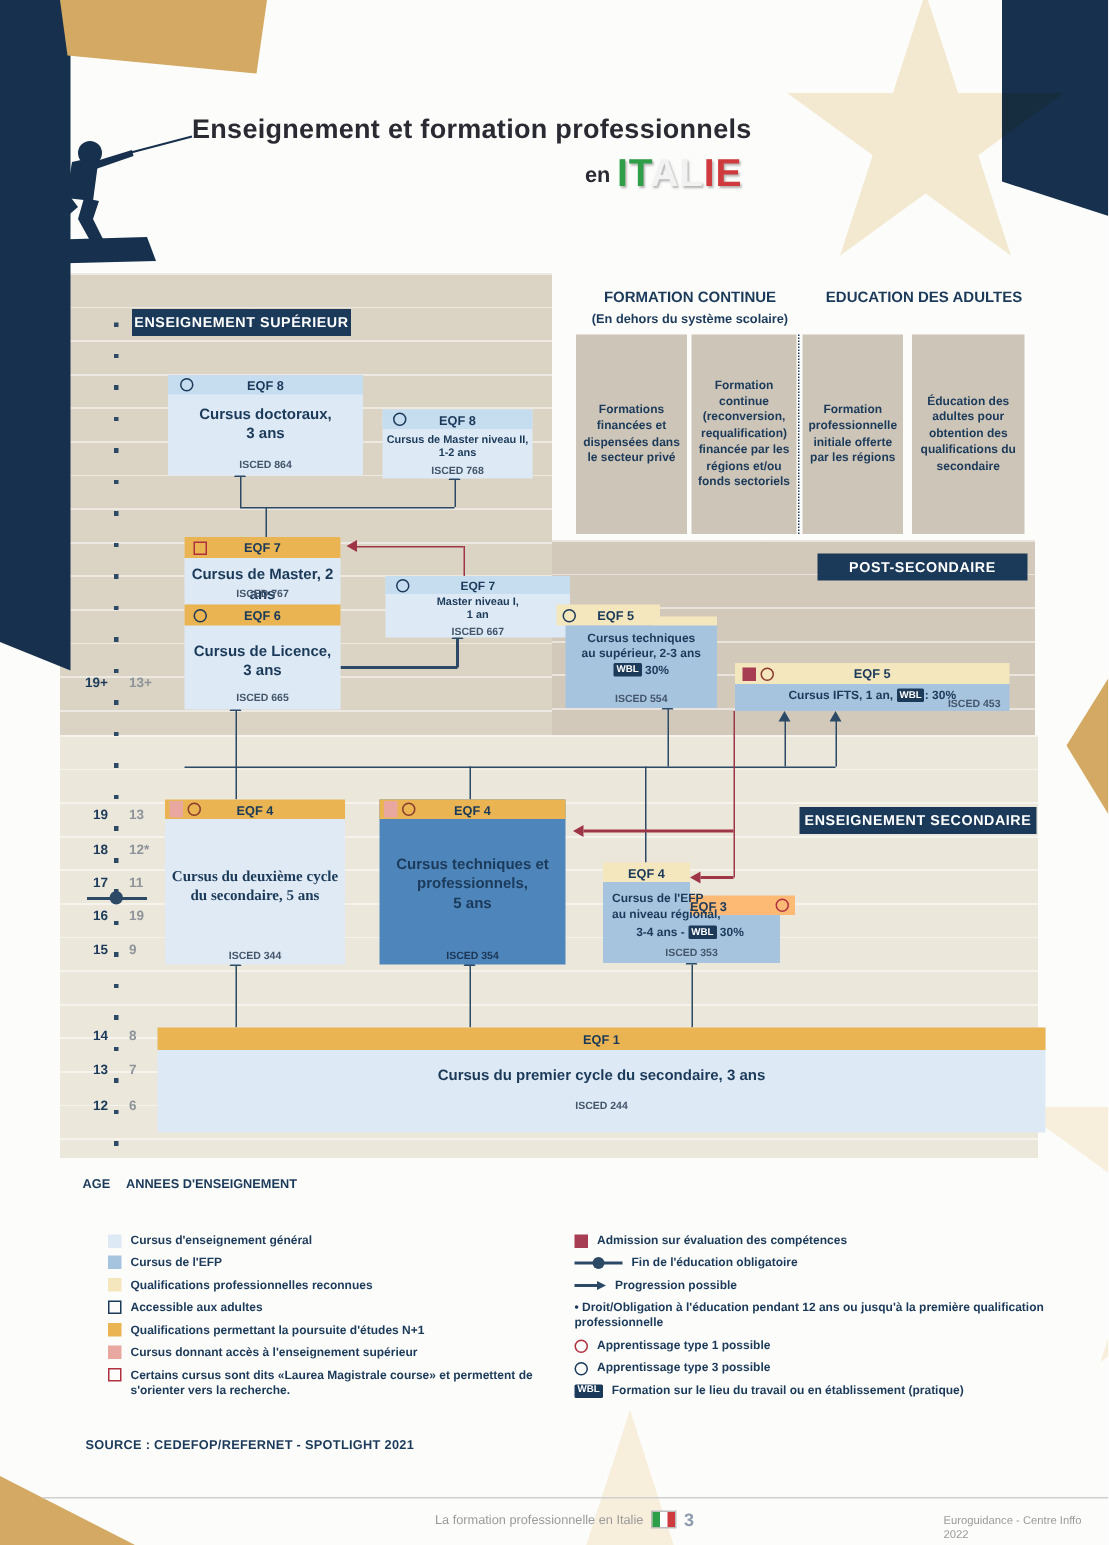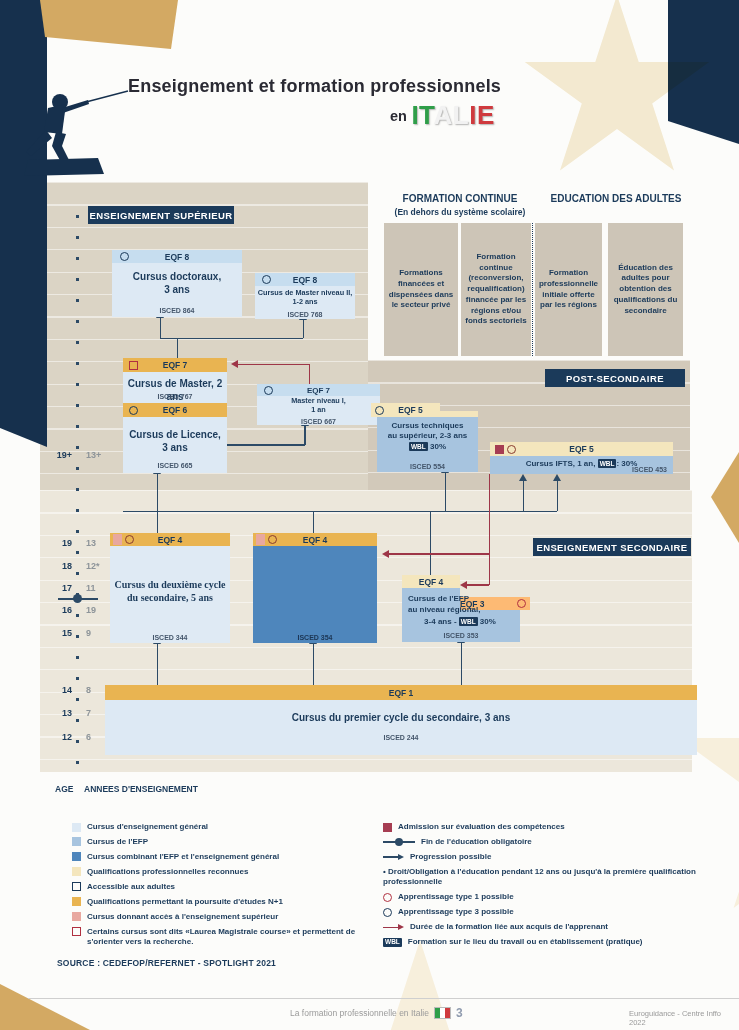--- a/index.html
+++ b/index.html
@@ -249,20 +249,21 @@
     <div class="ctitle" style="top:46px;font-family:Liberation Serif, serif;"><span>Cursus du deuxième cycle</span><br><span>du secondaire, 5 ans</span></div>
     <div class="cisced" style="bottom:2px;"><span>ISCED 344</span></div>
   </div>
 
   <div class="course" style="left:253px;top:533px;width:124px;height:110px;background:#4e86bc;">
     <div class="chdr" style="height:13px;background:#e9b451;">
         <span class="sq" style="left:3px;top:1px;height:11px;background:#e8a8a0;"></span>
         <span class="circ" style="left:15px;top:2px;border-color:#8a3b2f;"></span>
         <span>EQF 4</span>
       </div>
+    <div class="ctitle" style="top:38px;color:#1b3a5a;"><span>Cursus techniques et</span><br><span>professionnels,</span><br><span>5 ans</span></div>
     <div class="cisced" style="bottom:2px;color:#1c3553;"><span>ISCED 354</span></div>
   </div>
 
   <div class="course" style="left:402px;top:575px;width:118px;height:67px;">
     <div class="abs" style="left:0;top:13px;width:58px;height:54px;background:#a7c4df;"></div>
     <div class="abs" style="left:58px;top:35px;width:60px;height:32px;background:#a7c4df;"></div>
     <div class="abs" style="left:0;top:0;width:58px;height:13px;background:#f4e6bd;display:flex;align-items:center;justify-content:center;font-weight:bold;font-size:8.5px;color:var(--navy);">
         <span>EQF 4</span>
       </div>
     <div class="abs" style="left:58px;top:22px;width:70px;height:13px;background:#fdba74;display:flex;align-items:center;justify-content:flex-start;font-weight:bold;font-size:8.5px;color:var(--navy);">
@@ -290,24 +291,20 @@
   <div class="abs" style="left:72px;top:822px;width:302px;">
     <div class="lrow">
         <span class="ic lsq" style="background:#dde9f4;"></span>
         <span>Cursus d'enseignement général</span>
       </div>
     <div class="lrow">
         <span class="ic lsq" style="background:#a7c4df;"></span>
         <span>Cursus de l'EFP</span>
       </div>
     <div class="lrow">
-        <span class="ic lsq" style="background:#4e86bc;"></span>
-        <span>Cursus combinant l'EFP et l'enseignement général</span>
-      </div>
-    <div class="lrow">
         <span class="ic lsq" style="background:#f4e6bd;"></span>
         <span>Qualifications professionnelles reconnues</span>
       </div>
     <div class="lrow">
         <span class="ic lsq" style="border:1.7px solid var(--navy);box-sizing:border-box;"></span>
         <span>Accessible aux adultes</span>
       </div>
     <div class="lrow">
         <span class="ic lsq" style="background:#e9b451;"></span>
         <span>Qualifications permettant la poursuite d'études N+1</span>
@@ -344,27 +341,20 @@
     <div class="lrow">
         <span>• Droit/Obligation à l'éducation pendant 12 ans ou jusqu'à la première qualification professionnelle</span>
       </div>
     <div class="lrow">
         <span class="ic lcirc" style="border-color:#b03040;"></span>
         <span>Apprentissage type 1 possible</span>
       </div>
     <div class="lrow">
         <span class="ic lcirc"></span>
         <span>Apprentissage type 3 possible</span>
-      </div>
-    <div class="lrow">
-        <span class="ic arrow-ic red">
-          <span class="st"></span>
-          <span class="hd"></span>
-        </span>
-        <span>Durée de la formation liée aux acquis de l'apprenant</span>
       </div>
     <div class="lrow">
         <span class="ic wbl">WBL</span>
         <span>Formation sur le lieu du travail ou en établissement (pratique)</span>
       </div>
   </div>
 
   <div class="abs" style="left:57px;top:958px;font-size:8.5px;font-weight:bold;color:var(--navy);letter-spacing:.2px;"><span>SOURCE : CEDEFOP/REFERNET - SPOTLIGHT 2021</span></div>
 
   <div class="abs" style="left:28px;top:998px;width:711px;height:1px;background:#cfcfcf;"></div>

